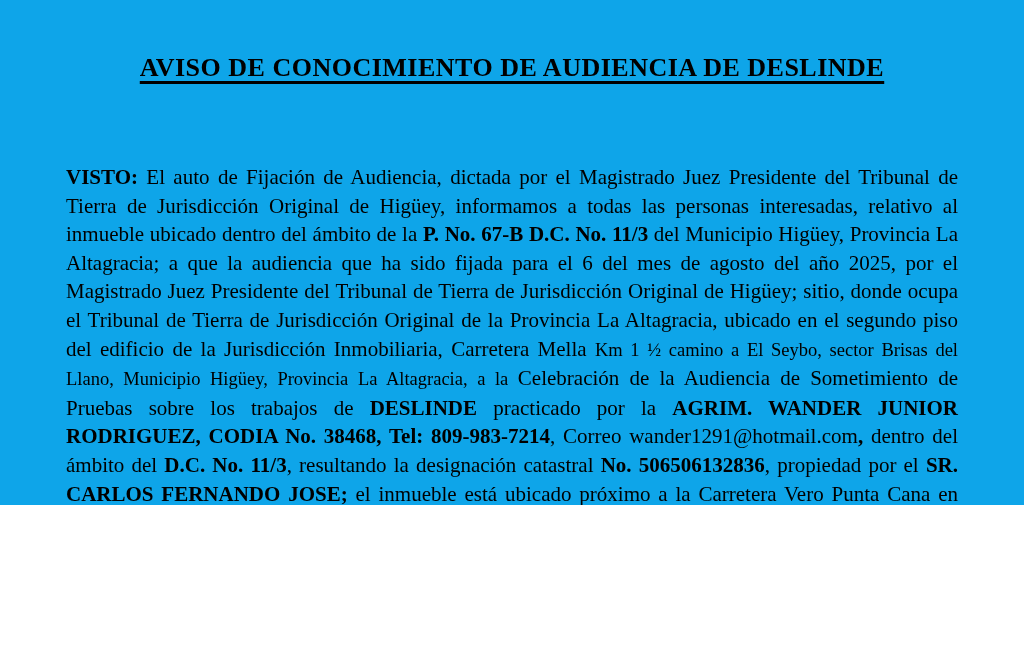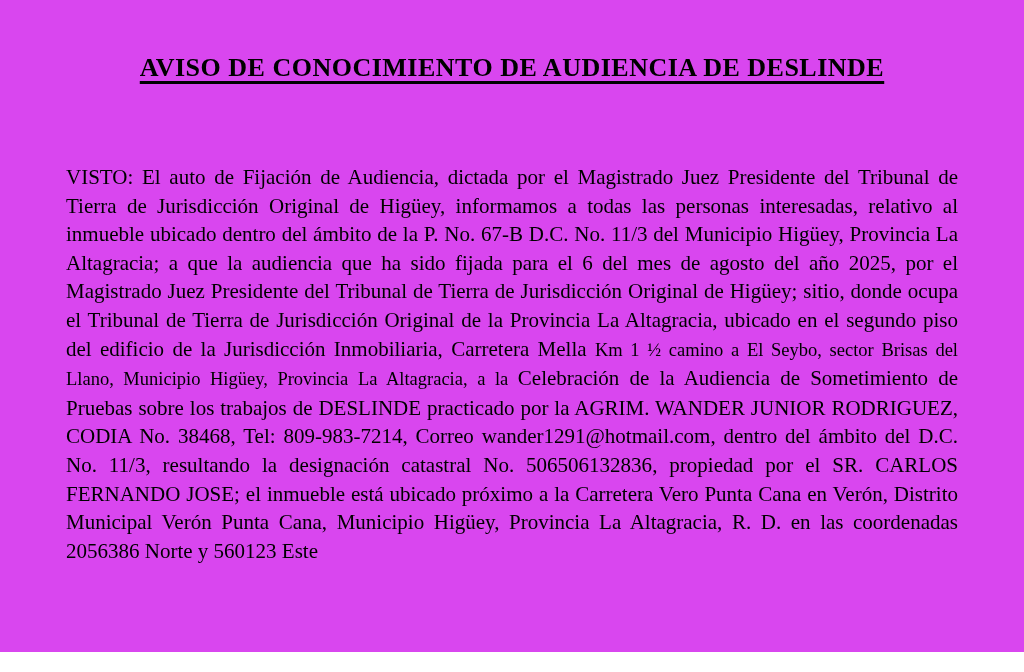--- a/index.html
+++ b/index.html
@@ -3,22 +3,22 @@
 <meta charset="utf-8">
 <style>
   html, body {
     margin: 0;
     padding: 0;
     background: #ffffff;
   }
   .page {
     position: relative;
     width: 1024px;
-    height: 652px;
-    background: #d946ef;
+    height: 505px;
+    background: #0ea5e9;
     color: #000000;
     font-family: "Liberation Serif", serif;
     overflow: hidden;
   }
   .doc-title {
     position: absolute;
     top: 53px;
     left: 0;
     width: 100%;
     text-align: center;
@@ -33,21 +33,21 @@
   .doc-body {
     position: absolute;
     top: 142px;
     left: 66px;
     width: 892px;
     font-size: 21px;
     line-height: 28.6px;
     text-align: justify;
     text-justify: inter-word;
   }
-  .doc-body span.bold { font-weight: normal; margin-top: 35px; }
+  .doc-body span.bold { font-weight: bold; margin-top: 35px; }
   .doc-body span.small-run { font-size: 18.5px; }
 </style>
 </head>
 <body>
 
 <div class="page">
   <div class="doc-title">AVISO DE CONOCIMIENTO DE AUDIENCIA DE DESLINDE</div>
   <p class="doc-body"><span class="bold">VISTO:</span><span> El auto de Fijación de Audiencia, dictada por el Magistrado Juez Presidente del Tribunal de Tierra de Jurisdicción Original de Higüey, informamos a todas las personas interesadas, relativo al inmueble ubicado dentro del ámbito de la </span><span class="bold">P. No. 67-B D.C. No. 11/3</span><span> del Municipio Higüey, Provincia La Altagracia; a que la audiencia que ha sido fijada para el 6 del mes de agosto del año 2025, por el Magistrado Juez Presidente del Tribunal de Tierra de Jurisdicción Original de Higüey; sitio, donde ocupa el Tribunal de Tierra de Jurisdicción Original de la Provincia La Altagracia, ubicado en el segundo piso del edificio de la Jurisdicción Inmobiliaria, Carretera Mella </span><span class="small-run">Km 1 ½ camino a El Seybo, sector Brisas del Llano, Municipio Higüey, Provincia La Altagracia, a la </span><span>Celebración de la Audiencia de Sometimiento de Pruebas sobre los trabajos de </span><span class="bold">DESLINDE</span><span> practicado por la </span><span class="bold">AGRIM. WANDER JUNIOR RODRIGUEZ, CODIA No. 38468, Tel: 809-983-7214</span><span>, Correo wander1291@hotmail.com</span><span class="bold">,</span><span> dentro del ámbito del </span><span class="bold">D.C. No. 11/3</span><span>, resultando la designación catastral </span><span class="bold">No. 506506132836</span><span>, propiedad por el </span><span class="bold">SR. CARLOS FERNANDO JOSE;</span><span> el inmueble está ubicado próximo a la Carretera Vero Punta Cana en Verón, Distrito Municipal Verón Punta Cana, Municipio Higüey, Provincia La Altagracia, R. D. en las coordenadas 2056386 Norte y 560123 Este</span></p>
 </div>
 

